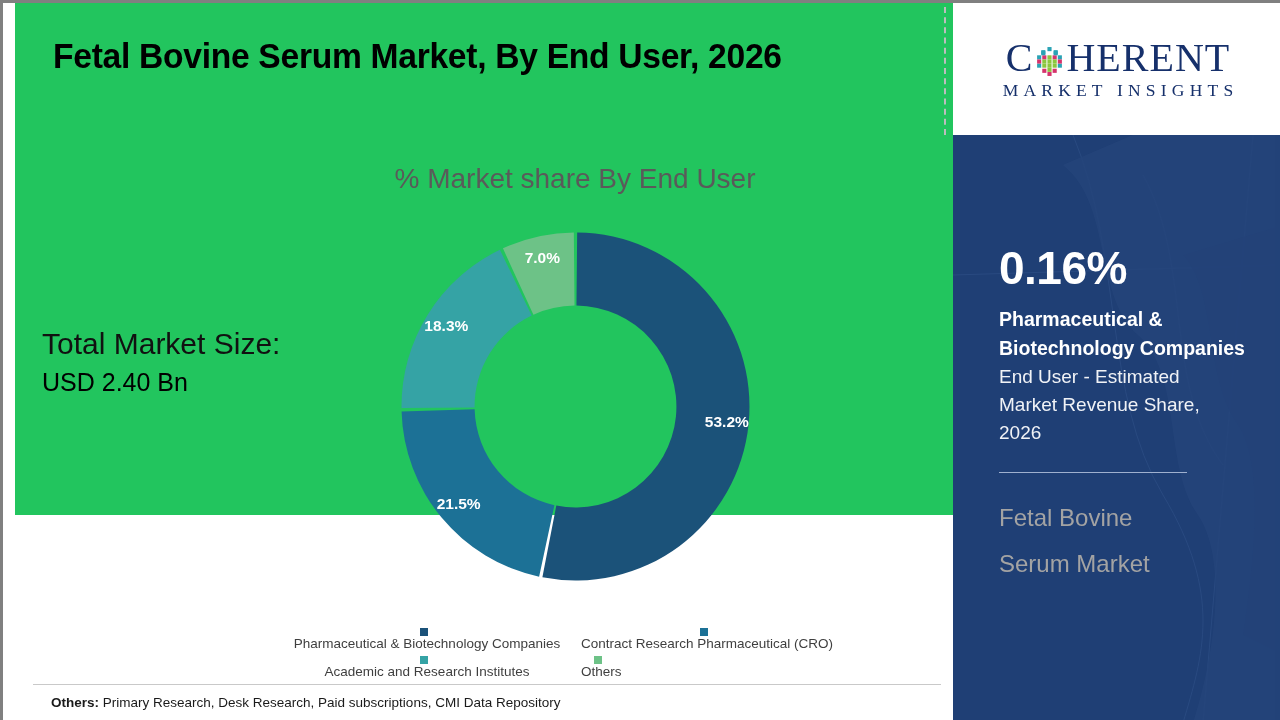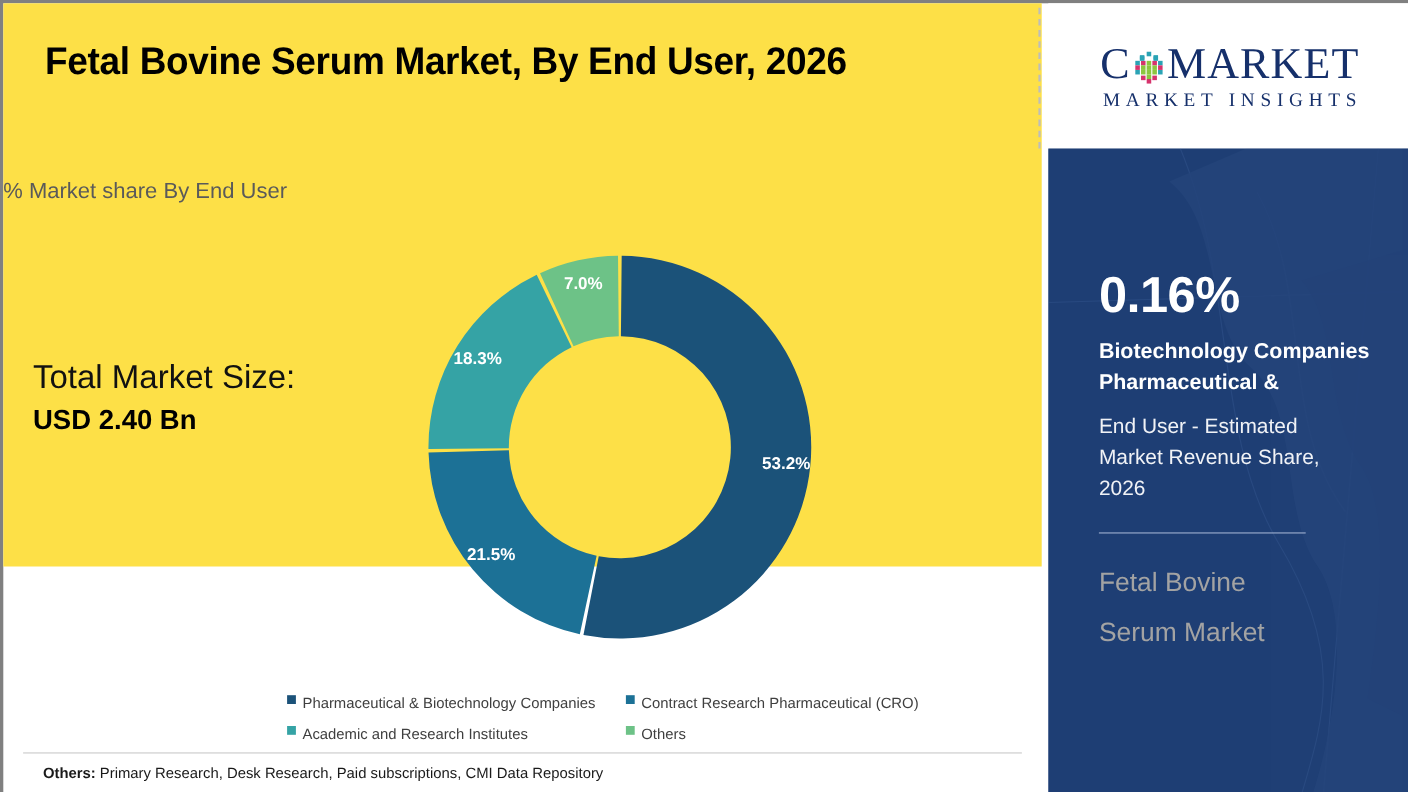--- a/index.html
+++ b/index.html
@@ -17,24 +17,24 @@
     width: 1280px;
     height: 720px;
     background: #ffffff;
     border-top: 3px solid #808080;
     border-left: 3px solid #808080;
   }
 
   
   .main-area {
     position: absolute;
-    left: 0; top: 0;
+    left: 12px; top: 0;
     width: 944px;
     height: 512px;
-    background: #fde047;
+    background: #22c55e;
   }
 
   .page-title {
     position: absolute;
     left: 38px;
     top: 33px;
     font-family: "Liberation Sans Narrow", "Liberation Sans", sans-serif;
     font-size: 35px;
     font-weight: bold;
     color: #000000;
@@ -42,41 +42,41 @@
     white-space: nowrap;
     transform: scaleX(0.96);
     transform-origin: left center;
   }
 
   .chart-subtitle {
     position: absolute;
     left: 0;
     top: 160px;
     width: 1120px;
-    text-align: left;
-    font-size: 20px;
+    text-align: center;
+    font-size: 28px;
     color: #5a5a5a;
     font-family: "Liberation Sans", sans-serif;
   }
 
   .total-market {
     position: absolute;
     left: 27px;
     top: 322px;
     width: 260px;
   }
   .total-market .tm-label {
     font-size: 30px;
     color: #111111;
     line-height: 1.25;
     white-space: nowrap;
   }
   .total-market .tm-value {
     font-size: 25px;
-    font-weight: bold;
+    font-weight: normal;
     color: #000000;
     line-height: 1.25;
     margin-top: 4px;
     white-space: nowrap;
   }
 
   
   .donut-wrap {
     position: absolute;
     left: 383px;
@@ -100,21 +100,23 @@
     top: 622px;
     width: 600px;
   }
   .legend-row {
     display: flex;
     height: 28px;
     align-items: center;
   }
   .legend-item {
     display: flex;
-    white-space: nowrap;
+    align-items: center;
+    white-space: nowrap;
+    flex-direction: column;
   }
   .legend-item.col1 { width: 308px; }
   .legend-swatch {
     width: 8px;
     height: 8px;
     margin-right: 6px;
     flex: none;
   }
   .legend-text {
     font-size: 13.5px;
@@ -224,21 +226,20 @@
     font-weight: bold;
     color: #ffffff;
     line-height: 1.48;
     margin-top: 14px;
   }
   .panel-reg {
     font-size: 19px;
     color: #f0f2f6;
     line-height: 1.48;
     font-weight: normal;
-    margin-top: 12px;
   }
   .panel-rule {
     width: 188px;
     height: 1px;
     background: #9fb0cf;
     margin-top: 25px;
   }
   .panel-market {
     font-size: 24px;
     color: #a3a3a3;
@@ -344,21 +345,21 @@
               <rect x="36" y="34" width="8" height="8"></rect>
               <rect x="26" y="42" width="8" height="8"></rect>
             </g>
             <g fill="#2aa3b5">
               <rect x="14" y="10" width="8" height="8"></rect>
               <rect x="38" y="10" width="8" height="8"></rect>
             </g>
           </g>
         </svg>
       </span>
-      <span>MARKET</span>
+      <span>HERENT</span>
     </div>
     <div class="logo-sub">MARKET INSIGHTS</div>
   </div>
 
   <div class="right-panel">
     <svg class="panel-bg" viewBox="0 0 330 588" preserveAspectRatio="none">
       <rect width="330" height="588" fill="#1f3f75"></rect>
       <g fill="none" stroke="#3a5c94" stroke-width="1" opacity="0.75">
         <path d="M0 140 L330 130"></path>
         <path d="M300 0 L250 588"></path>
@@ -371,22 +372,22 @@
       </g>
       <g fill="#26457c" opacity="0.7">
         <path d="M230 120 C 265 160, 250 240, 285 290 C 312 332, 300 430, 290 500 L 330 520 L 330 90 Z"></path>
       </g>
       <rect x="322" y="0" width="8" height="588" fill="#26457c" opacity="0.8"></rect>
     </svg>
 
     <div class="panel-content">
       <div class="panel-stat">0.16%</div>
       <div class="panel-bold">
+        <div>Pharmaceutical &amp;</div>
         <div>Biotechnology Companies</div>
-        <div>Pharmaceutical &amp;</div>
       </div>
       <div class="panel-reg">
         <div>End User - Estimated</div>
         <div>Market Revenue Share,</div>
         <div>2026</div>
       </div>
       <div class="panel-rule"></div>
       <div class="panel-market">
         <div>Fetal Bovine</div>
         <div>Serum Market</div>

